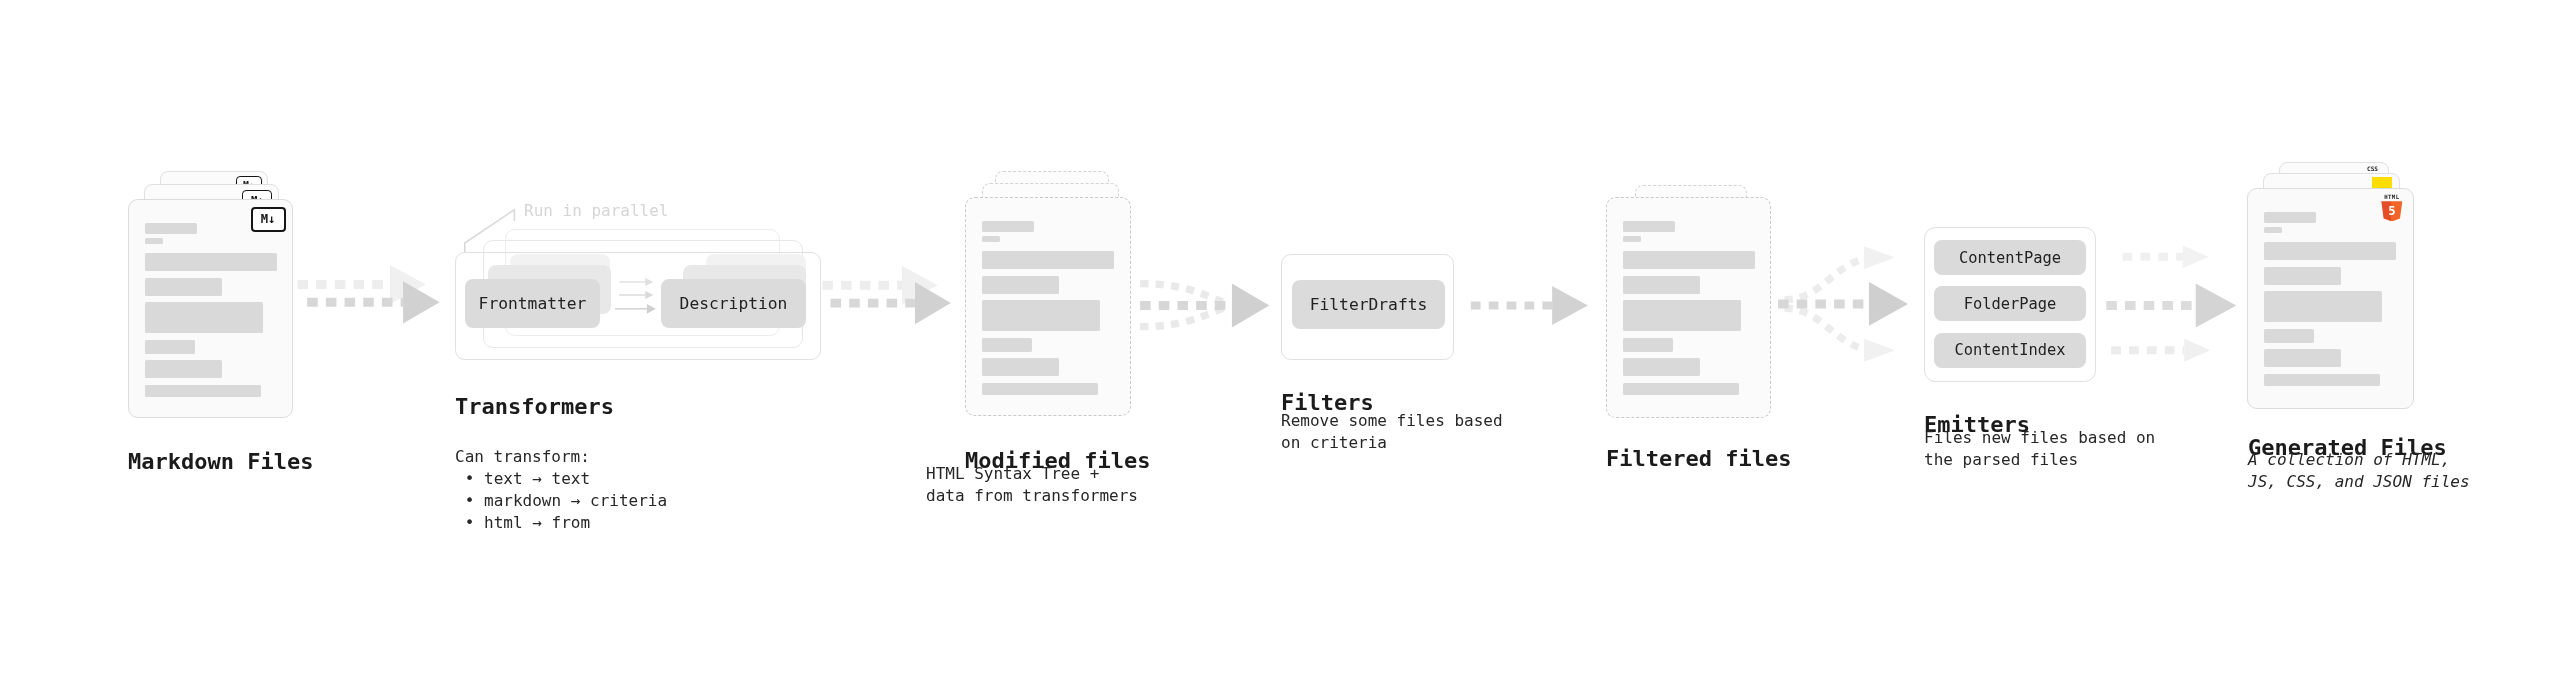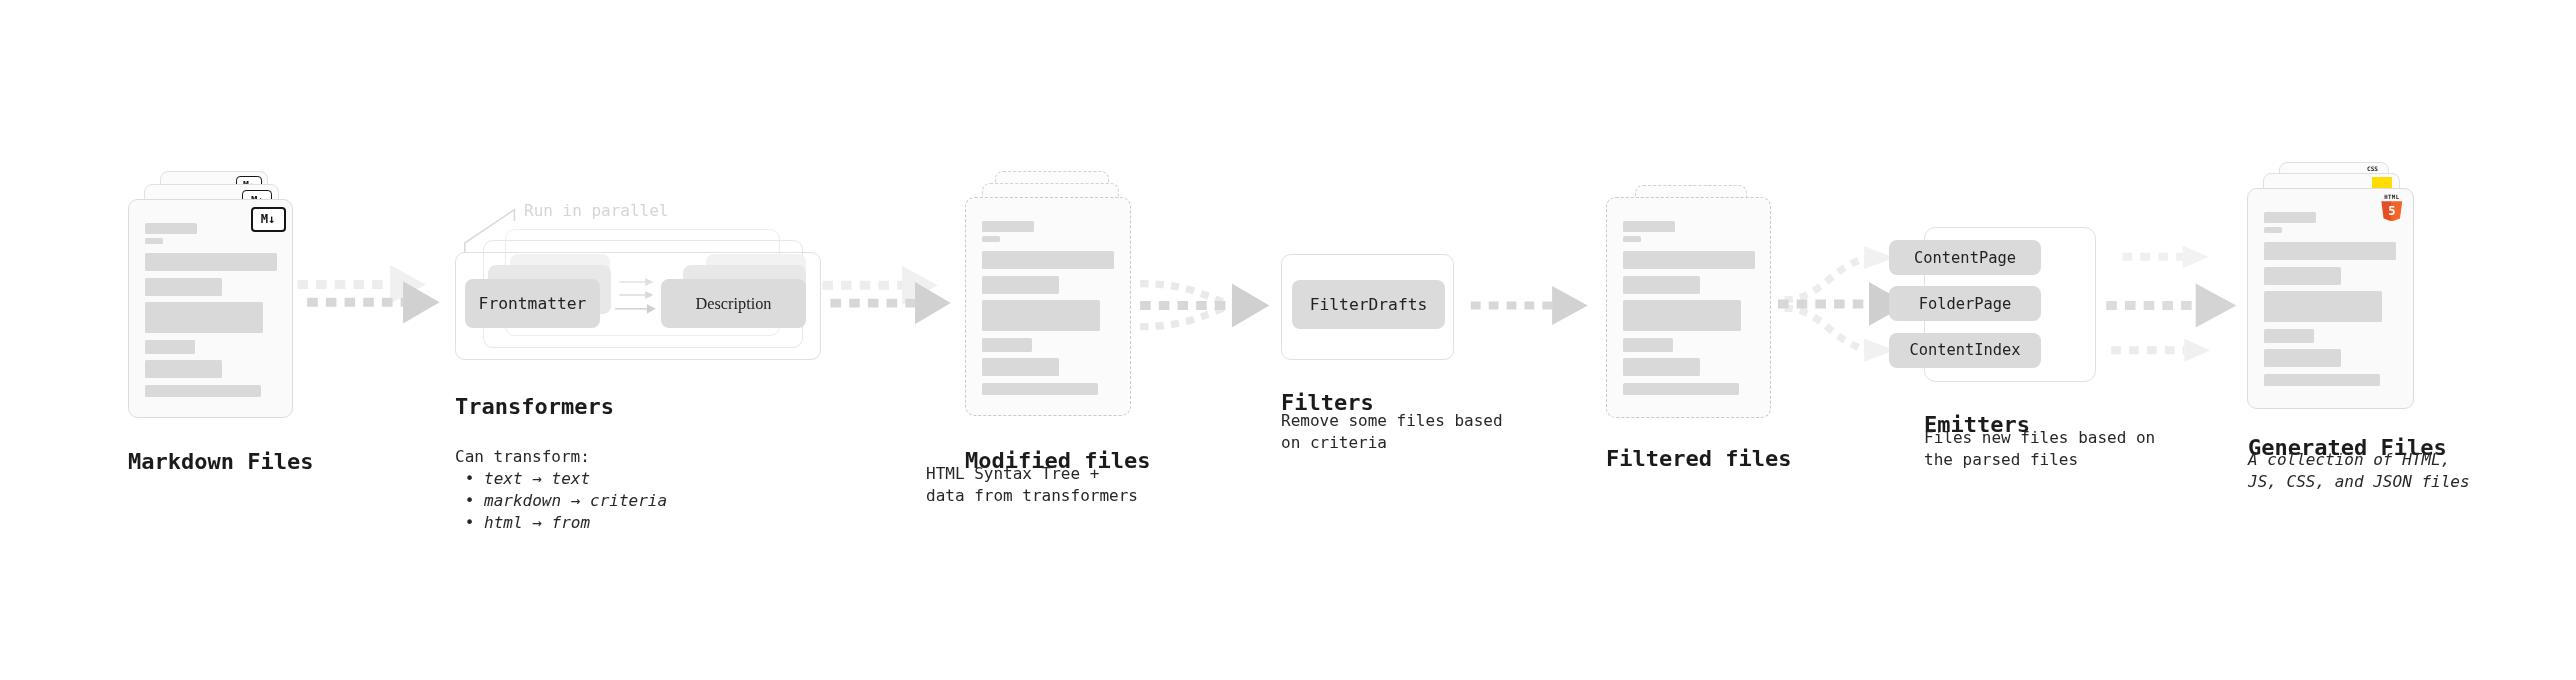--- a/index.html
+++ b/index.html
@@ -12,21 +12,21 @@
   .strip { position:absolute; background:#fbfbfb; border:1.6px solid #e0e0e0; border-radius:8.1px; height:49px; box-sizing:border-box; }
   .strip.dashed { border-style:dashed; border-color:#d2d2d2; background:#fcfcfc; }
   .strip.s-mid { z-index:2; }
   .strip.s-back { z-index:1; }
 
   .bars { position:absolute; left:16.3px; top:23px; }
   .bar { background:#d9d9d9; border-radius:1.6px; }
 
   .stage-label { position:absolute; font-size:22px; font-weight:600; color:#1b1b1b; white-space:nowrap; z-index:4; }
   .stage-desc  { position:absolute; font-size:16px; line-height:22px; color:#272727; white-space:nowrap; z-index:4; }
-  .stage-desc .indent { padding-left:9.8px;font-style:italic; }
+  .stage-desc .indent { padding-left:9.8px; }
   .note { position:absolute; font-size:16px; color:#d5d5d5; white-space:nowrap; z-index:2; }
 
   .obox { position:absolute; border:1.6px solid #e0e0e0; border-radius:9.8px; box-sizing:border-box; background:transparent; }
   .obox.mid  { border-color:#e7e7e7; }
   .obox.back { border-color:#ededed; }
   .panel { position:absolute; background:#ffffff; border:1.6px solid #e0e0e0; border-radius:9.8px; box-sizing:border-box; z-index:2; }
 
   .pill { position:absolute; background:#dbdbdb; border-radius:8.1px; display:flex; align-items:center; justify-content:center; font-size:16.3px; color:#222; z-index:6; box-sizing:border-box; }
   .pill.ghost1 { background:#e8e8e8; z-index:5; }
   .pill.ghost2 { background:#f2f2f2; z-index:4; }
@@ -140,21 +140,21 @@
     <div class="obox back" style="left:505px; top:229px; width:275px; height:107px; z-index:1;"></div>
     <div class="obox mid" style="left:483px; top:240px; width:320px; height:108px; z-index:2;"></div>
     <div class="obox" style="left:455px; top:252px; width:366px; height:108px; z-index:3;"></div>
 
     <div class="pill ghost2" style="left:510px; top:254px; width:100px; height:49px;"></div>
     <div class="pill ghost1" style="left:488px; top:265px; width:123px; height:49px;"></div>
     <div class="pill" style="left:465px; top:279px; width:135px; height:49px;">Frontmatter</div>
 
     <div class="pill ghost2" style="left:706px; top:254px; width:100px; height:49px;"></div>
     <div class="pill ghost1" style="left:683px; top:265px; width:123px; height:49px;"></div>
-    <div class="pill" style="left:661px; top:279px; width:145px; height:49px;font-family:Liberation Serif, serif;">Description</div>
+    <div class="pill" style="left:661px; top:279px; width:145px; height:49px;">Description</div>
 
     <h2 class="stage-label" style="left:455px; top:376px;">Transformers</h2>
     <div class="stage-desc" style="left:455px; top:413px;margin-top:33px;">
       <div>Can transform:</div>
       <div class="indent">
           <div>• text → text</div>
           <div>• markdown → criteria</div>
           <div>• html → from</div>
         </div>
     </div>
@@ -204,21 +204,21 @@
           <div class="bar" style="width: 50px; height: 14px; margin-top: 6.5px;"></div>
           <div class="bar" style="width: 77px; height: 18px; margin-top: 6.5px;"></div>
           <div class="bar" style="width: 116px; height: 12.2px; margin-top: 6.5px;"></div>
         </div>
     </div>
     <h2 class="stage-label" style="left:1606px; top:428px;">Filtered files</h2>
   </section>
 
   <section>
     <div class="panel" style="left:1924px; top:227px; width:172px; height:155px; border-radius:11.4px;"></div>
-    <div class="epills" style="left:1889px; top:240px;">
+    <div class="epills" style="left:1934px; top:240px;">
         <div>ContentPage</div>
         <div>FolderPage</div>
         <div>ContentIndex</div>
       </div>
     <h2 class="stage-label" style="left:1924px; top:394px;">Emitters</h2>
     <div class="stage-desc" style="left:1924px; top:427px;">
         <div>Files new files based on</div>
         <div>the parsed files</div>
       </div>
   </section>

